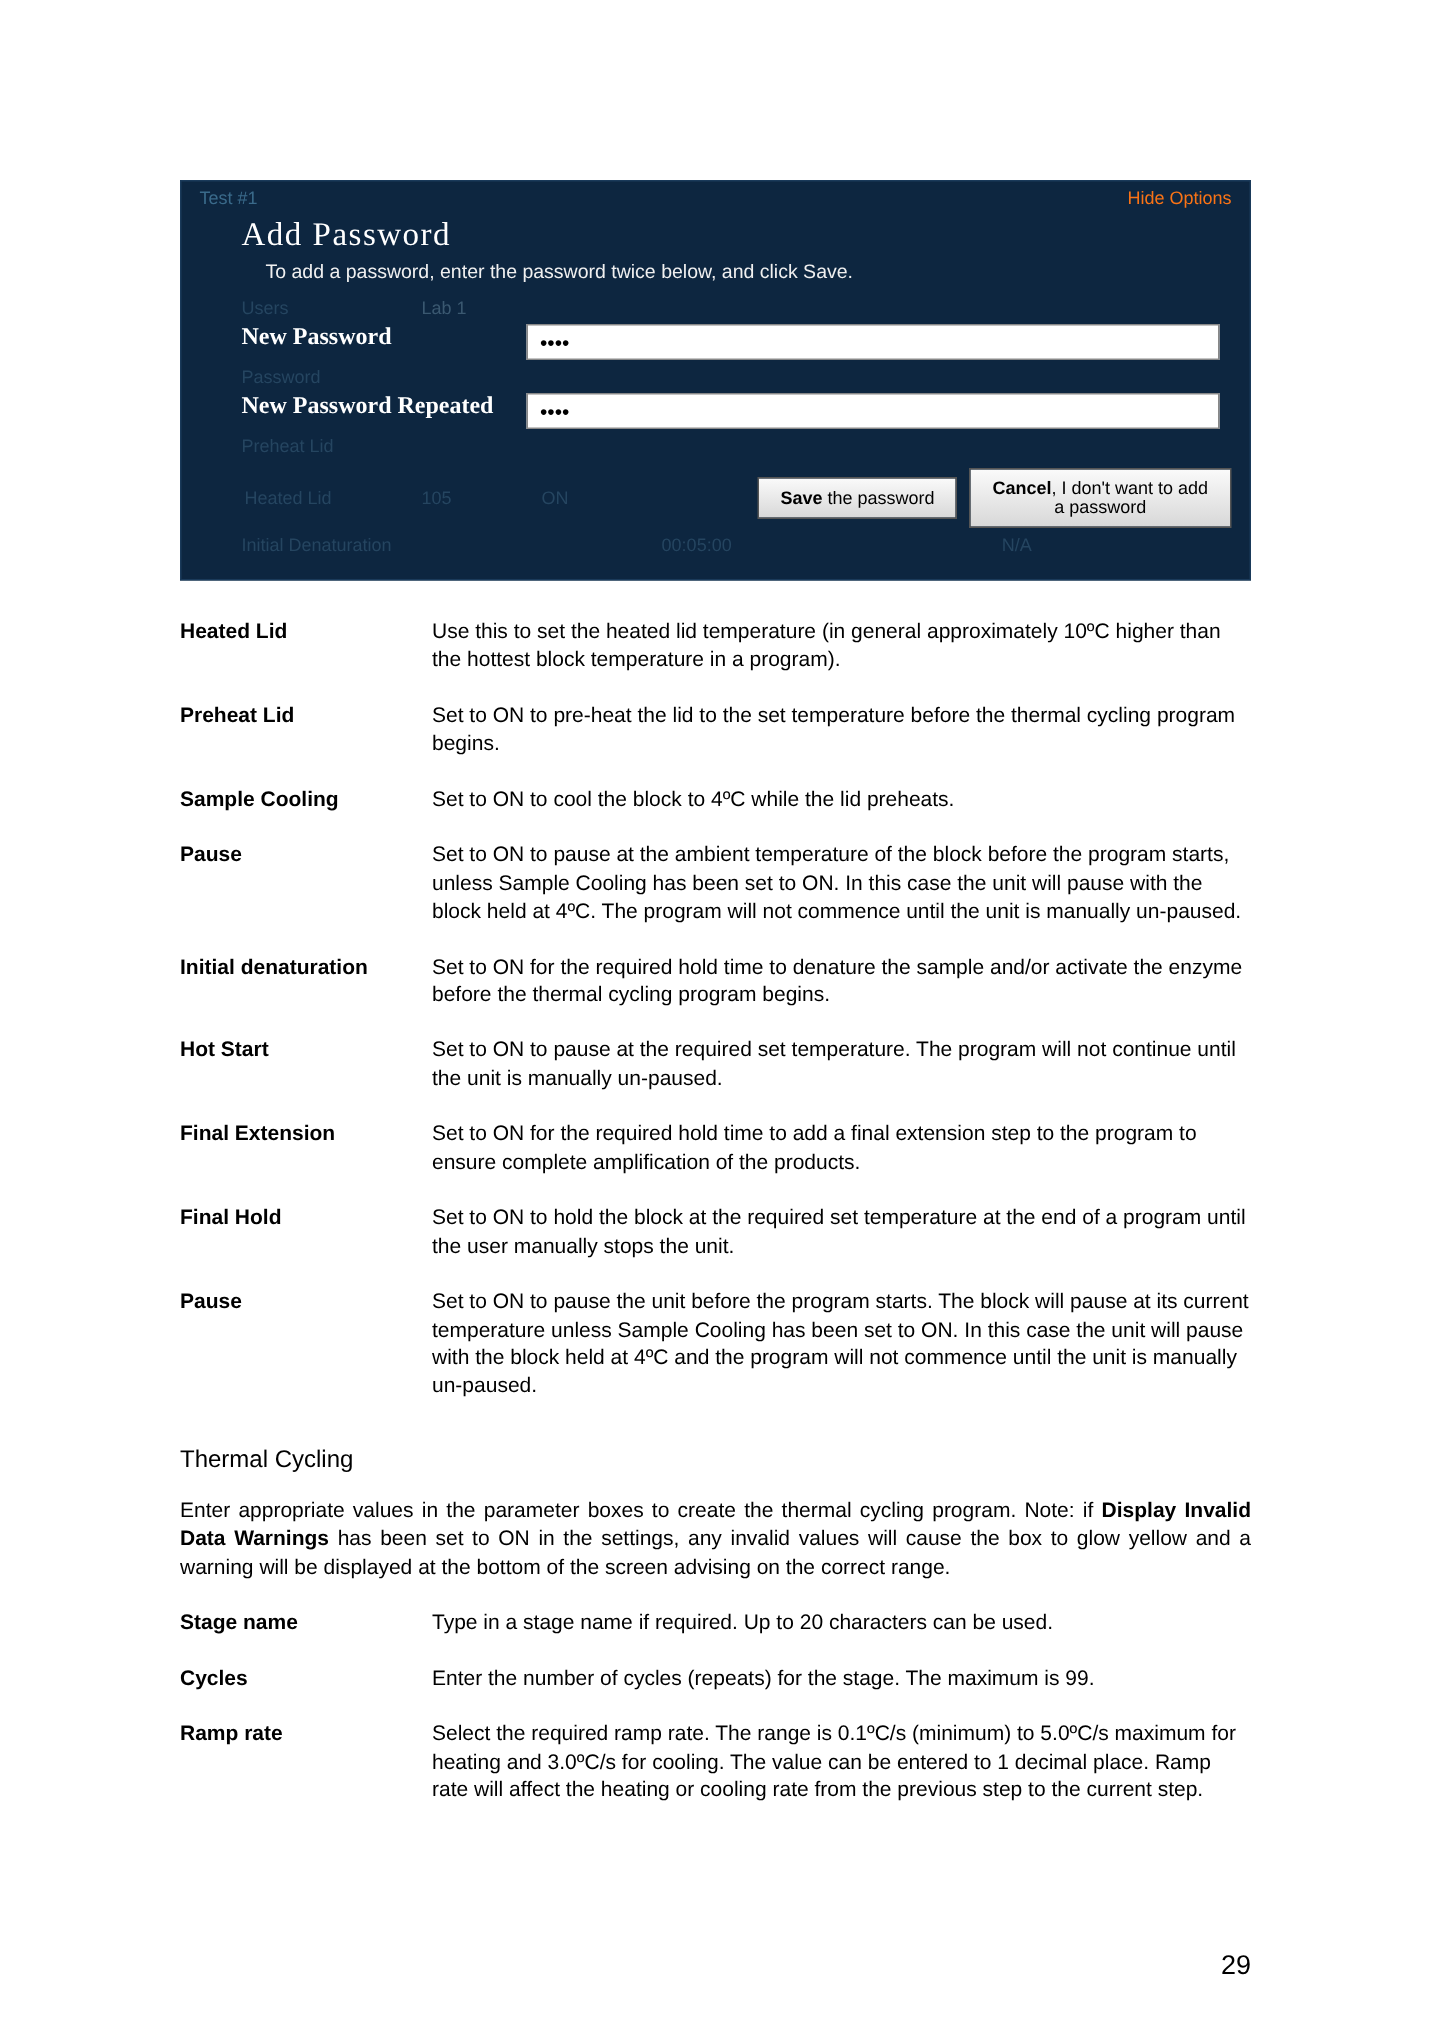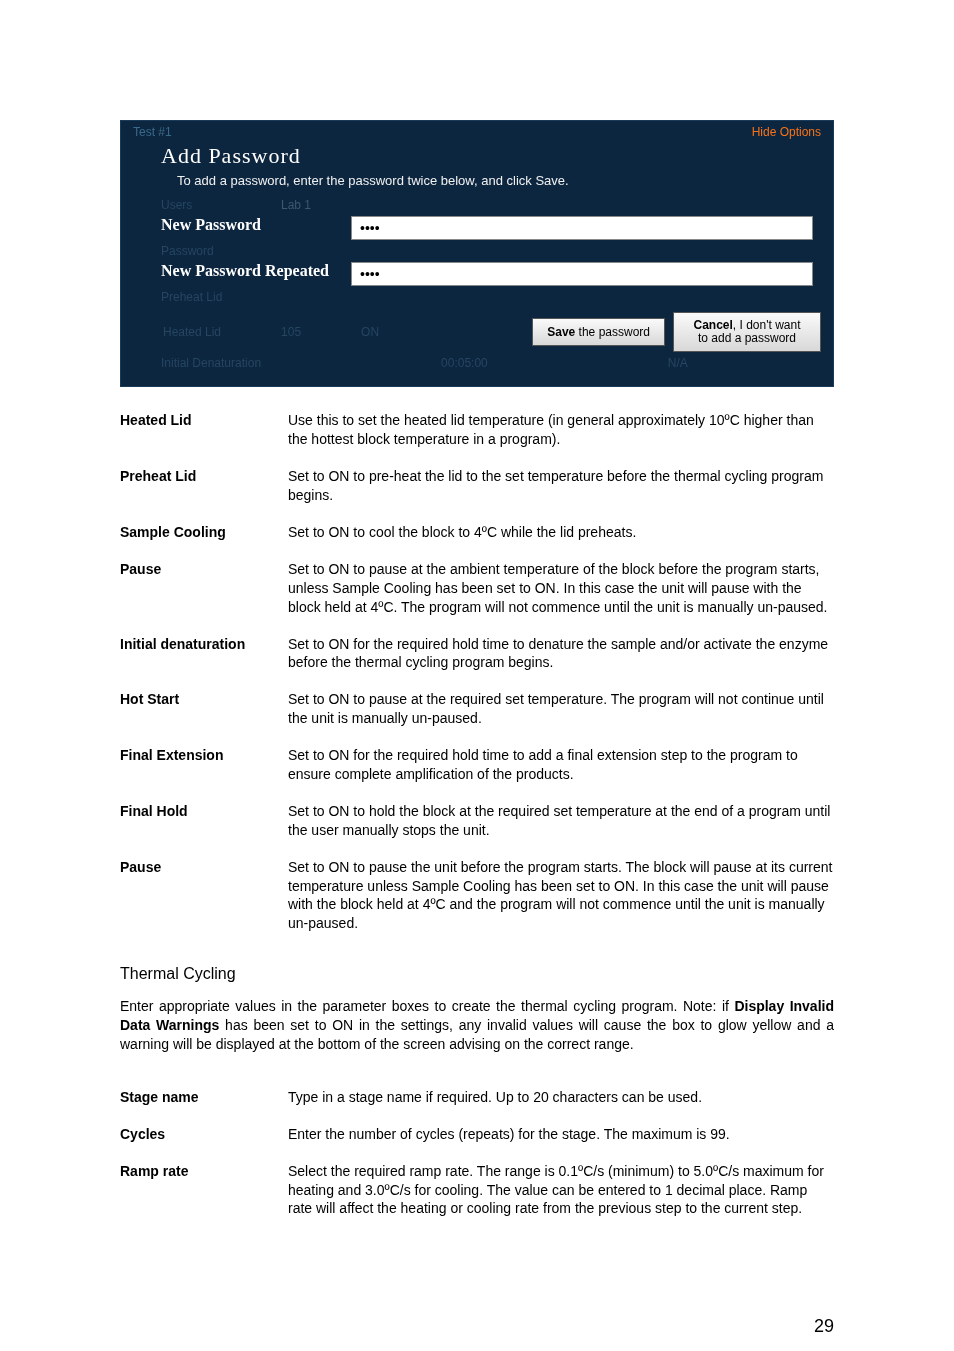--- a/index.html
+++ b/index.html
@@ -98,21 +98,21 @@
       font-size: 12px;
       padding: 6px 14px;
       cursor: pointer;
       position: relative;
       z-index: 2;
     }
     .btn b {
       font-weight: bold;
     }
     .btn-small {
-      width: 148px;
+      width: 175px;
       white-space: normal;
       line-height: 1.1;
     }
     .ghost-bottom {
       color: #254560;
       font-size: 12px;
       padding: 0 0 6px 40px;
     }
 
     .def-row {
@@ -134,21 +134,21 @@
 
     h3.section-title {
       font-size: 16px;
       font-weight: normal;
       margin: 32px 0 6px 0;
     }
     .body-text {
       font-size: 14px;
       line-height: 1.35;
       text-align: justify;
-      margin-bottom: 34px;
+      margin-bottom: 18px;
     }
 
     .page-number {
       text-align: right;
       font-size: 18px;
       padding: 30px 120px 40px 0;
     }
   </style>
 </head>
 <body>

